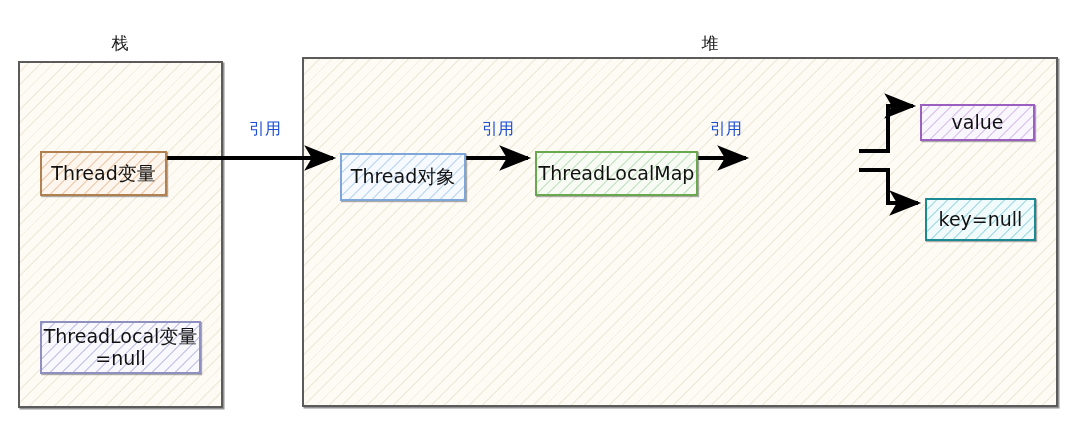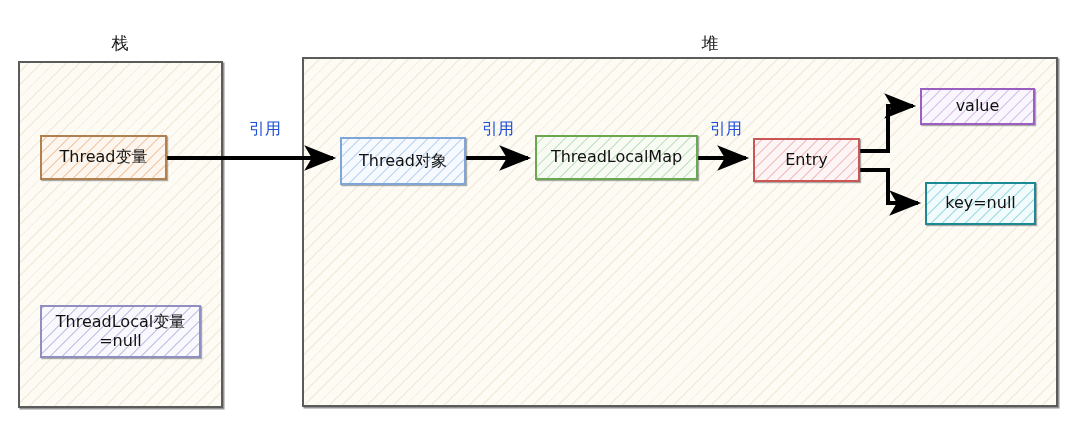--- a/index.html
+++ b/index.html
@@ -49,27 +49,28 @@
   
   .node {
     position: absolute;
     box-sizing: border-box;
     border-width: 2px;
     border-style: solid;
     display: flex;
     align-items: center;
     justify-content: center;
     text-align: center;
-    font-size: 16px;
+    font-size: 19px;
     color: #111111;
     font-family: "DejaVu Sans", "Liberation Sans", sans-serif;
     line-height: 1.15;
     white-space: pre-line;
     user-select: none;
     box-shadow: 1.2px 1.2px 0 rgba(70,70,70,0.45);
+    margin-top: 16px;
   }
   .node span { position: relative; z-index: 2; }
 
   
   .node::before {
     content: "";
     position: absolute;
     inset: 0;
     z-index: 1;
     pointer-events: none;
@@ -186,23 +187,20 @@
   </div>
 
   <div class="node blue" style="left:340px; top:137px; width:126px; height:48px;">
     <span>Thread对象</span>
   </div>
 
   <div class="node green" style="left:535px; top:135px; width:163px; height:45px;">
     <span>ThreadLocalMap</span>
   </div>
 
-  <div class="node red" style="left:753px; top:138px; width:107px; height:44px;">
-    <span>Entry</span>
-  </div>
 
   <div class="node purple" style="left:920px; top:88px; width:115px; height:37px;">
     <span>value</span>
   </div>
 
   <div class="node teal" style="left:925px; top:182px; width:111px; height:43px;justify-content:center;">
     <span>key=null</span>
   </div>
 
 </div>

